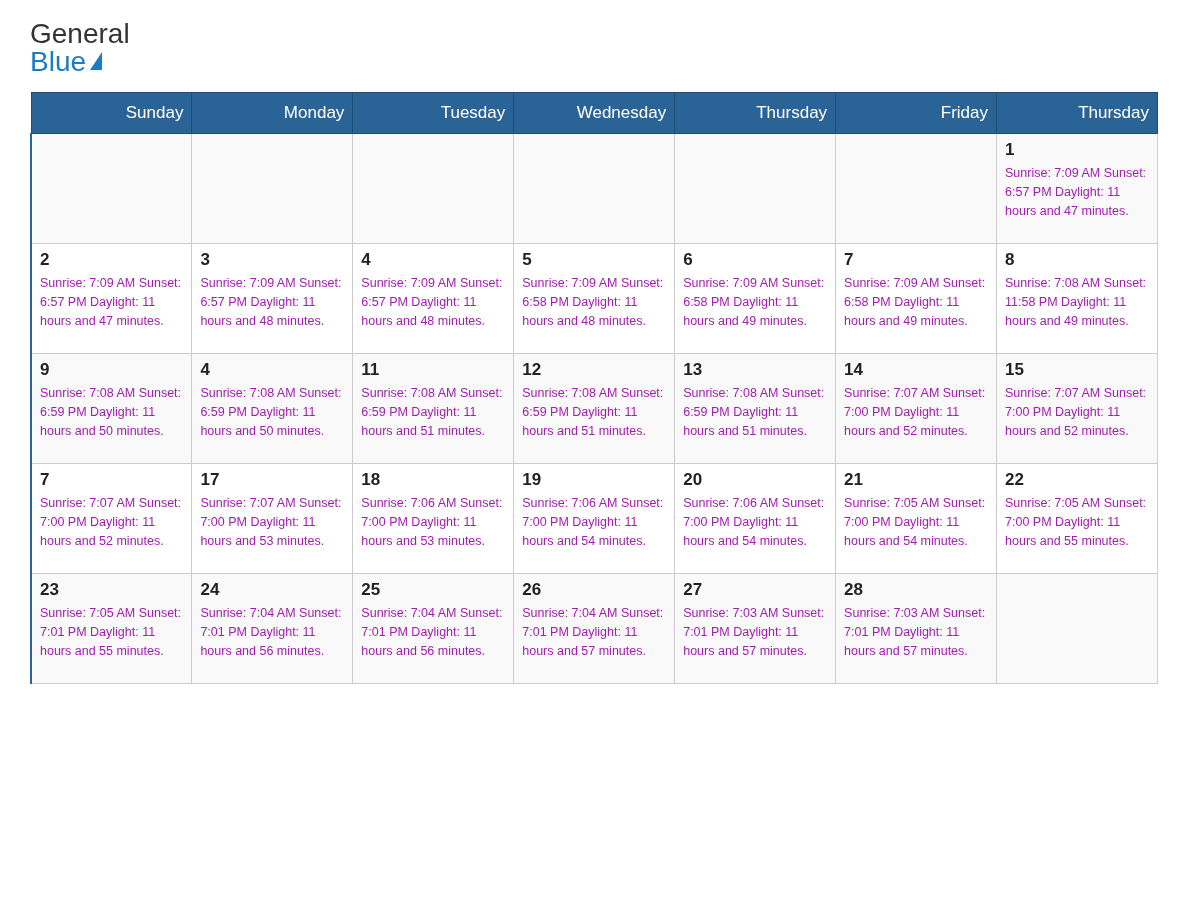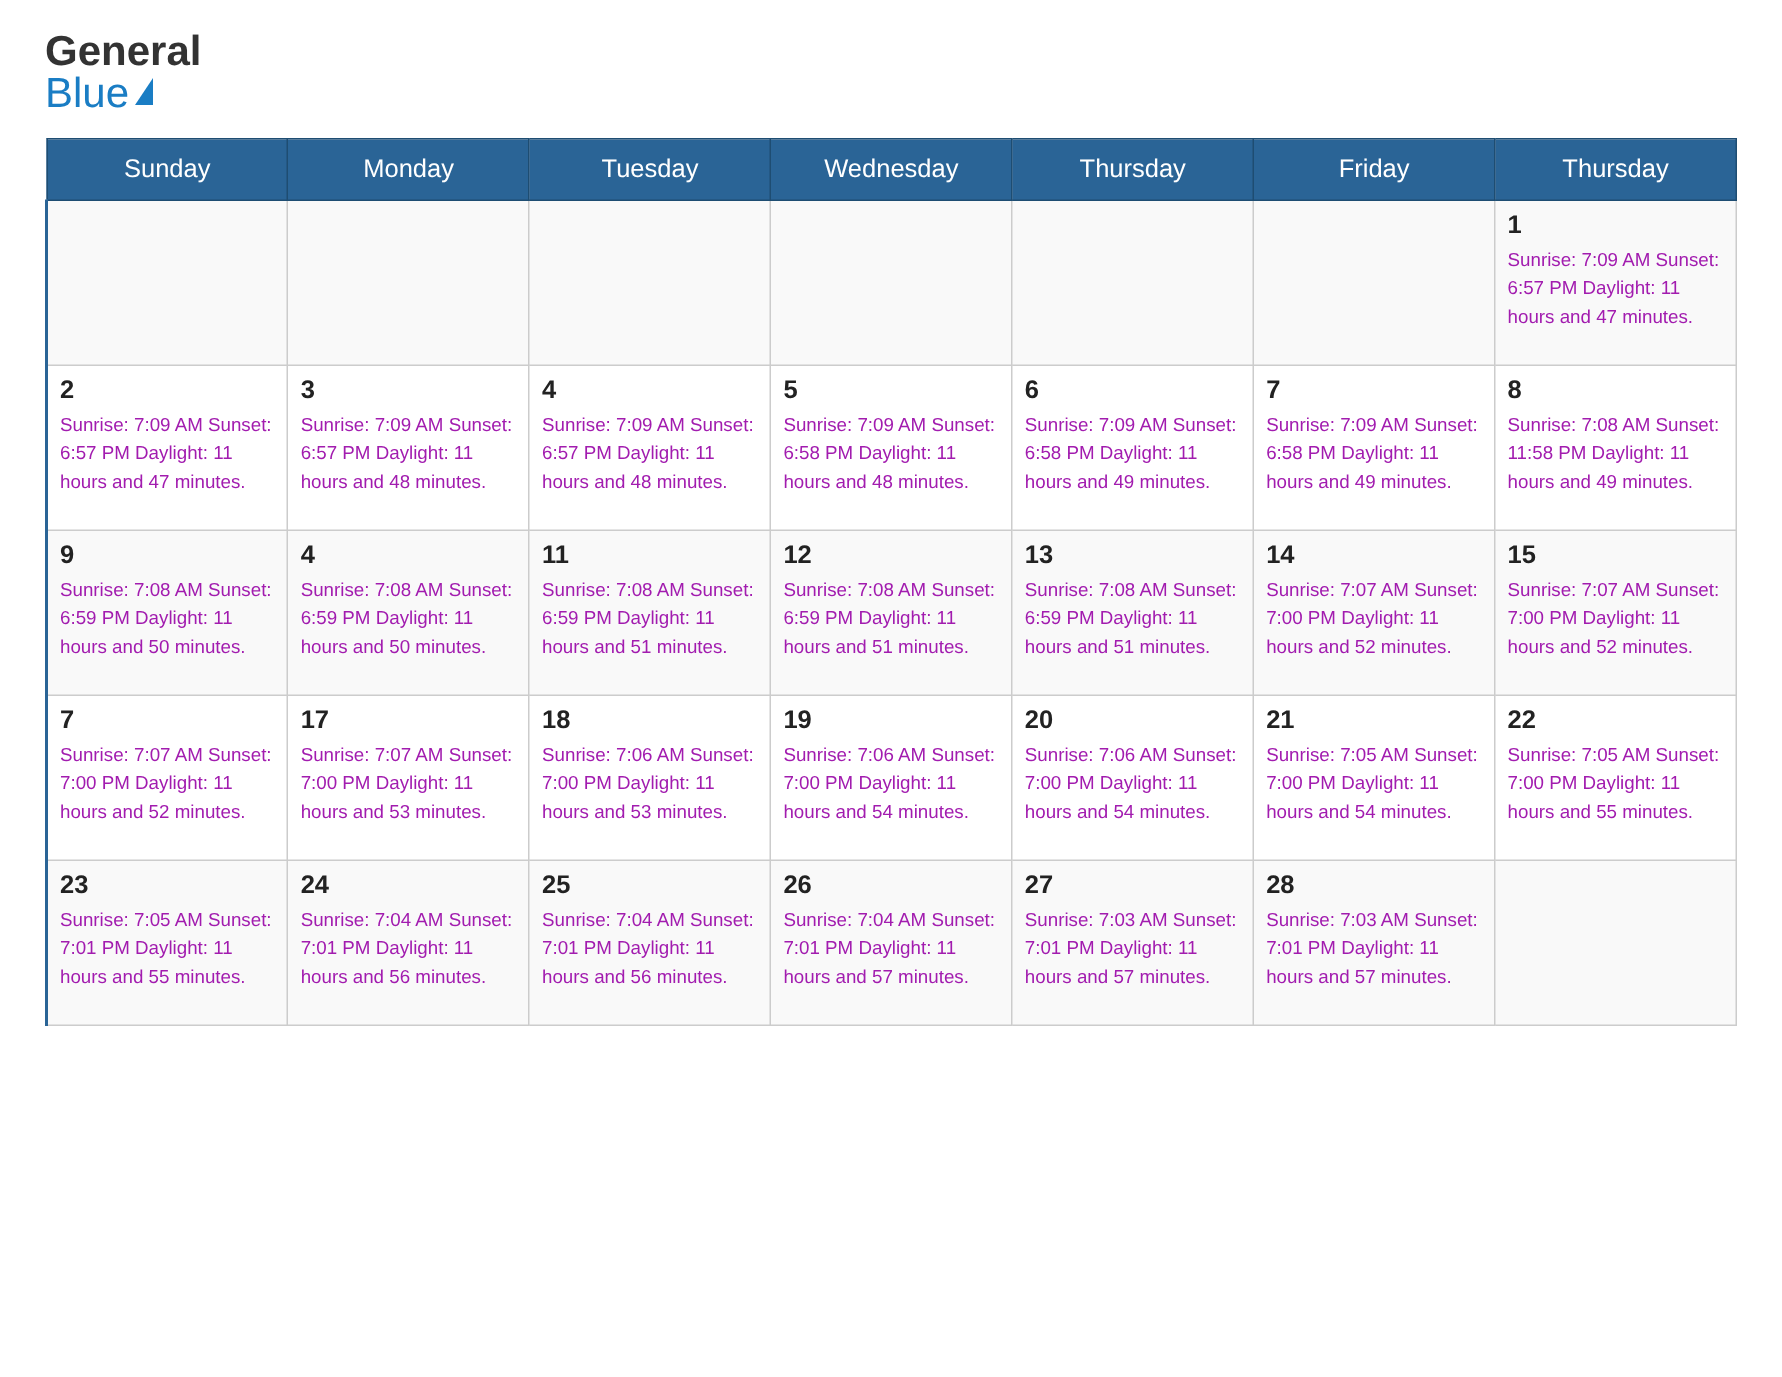--- a/index.html
+++ b/index.html
@@ -17,21 +17,21 @@
       align-items: flex-start;
       margin-bottom: 16px;
     }
     .logo {
       display: flex;
       flex-direction: column;
       align-items: flex-start;
     }
     .logo-general {
       font-size: 28px;
-      font-weight: bold;
+      font-weight: normal;
       color: #333;
       line-height: 1;
     }
     .logo-blue {
       font-size: 28px;
       font-weight: normal;
       color: #1a7dc4;
       line-height: 1;
       display: flex;
       align-items: center;
@@ -61,21 +61,21 @@
     }
     .calendar {
       width: 100%;
       border-collapse: collapse;
       table-layout: fixed;
     }
     .calendar thead th {
       background-color: #2a6496;
       color: #fff;
       padding: 10px 8px;
-      text-align: center;
+      text-align: right;
       font-size: 17px;
       font-weight: normal;
       border: 1px solid #1e4d72;
     }
     .calendar tbody td {
       border: 1px solid #ccc;
       vertical-align: top;
       padding: 6px 8px;
       height: 110px;
     }

